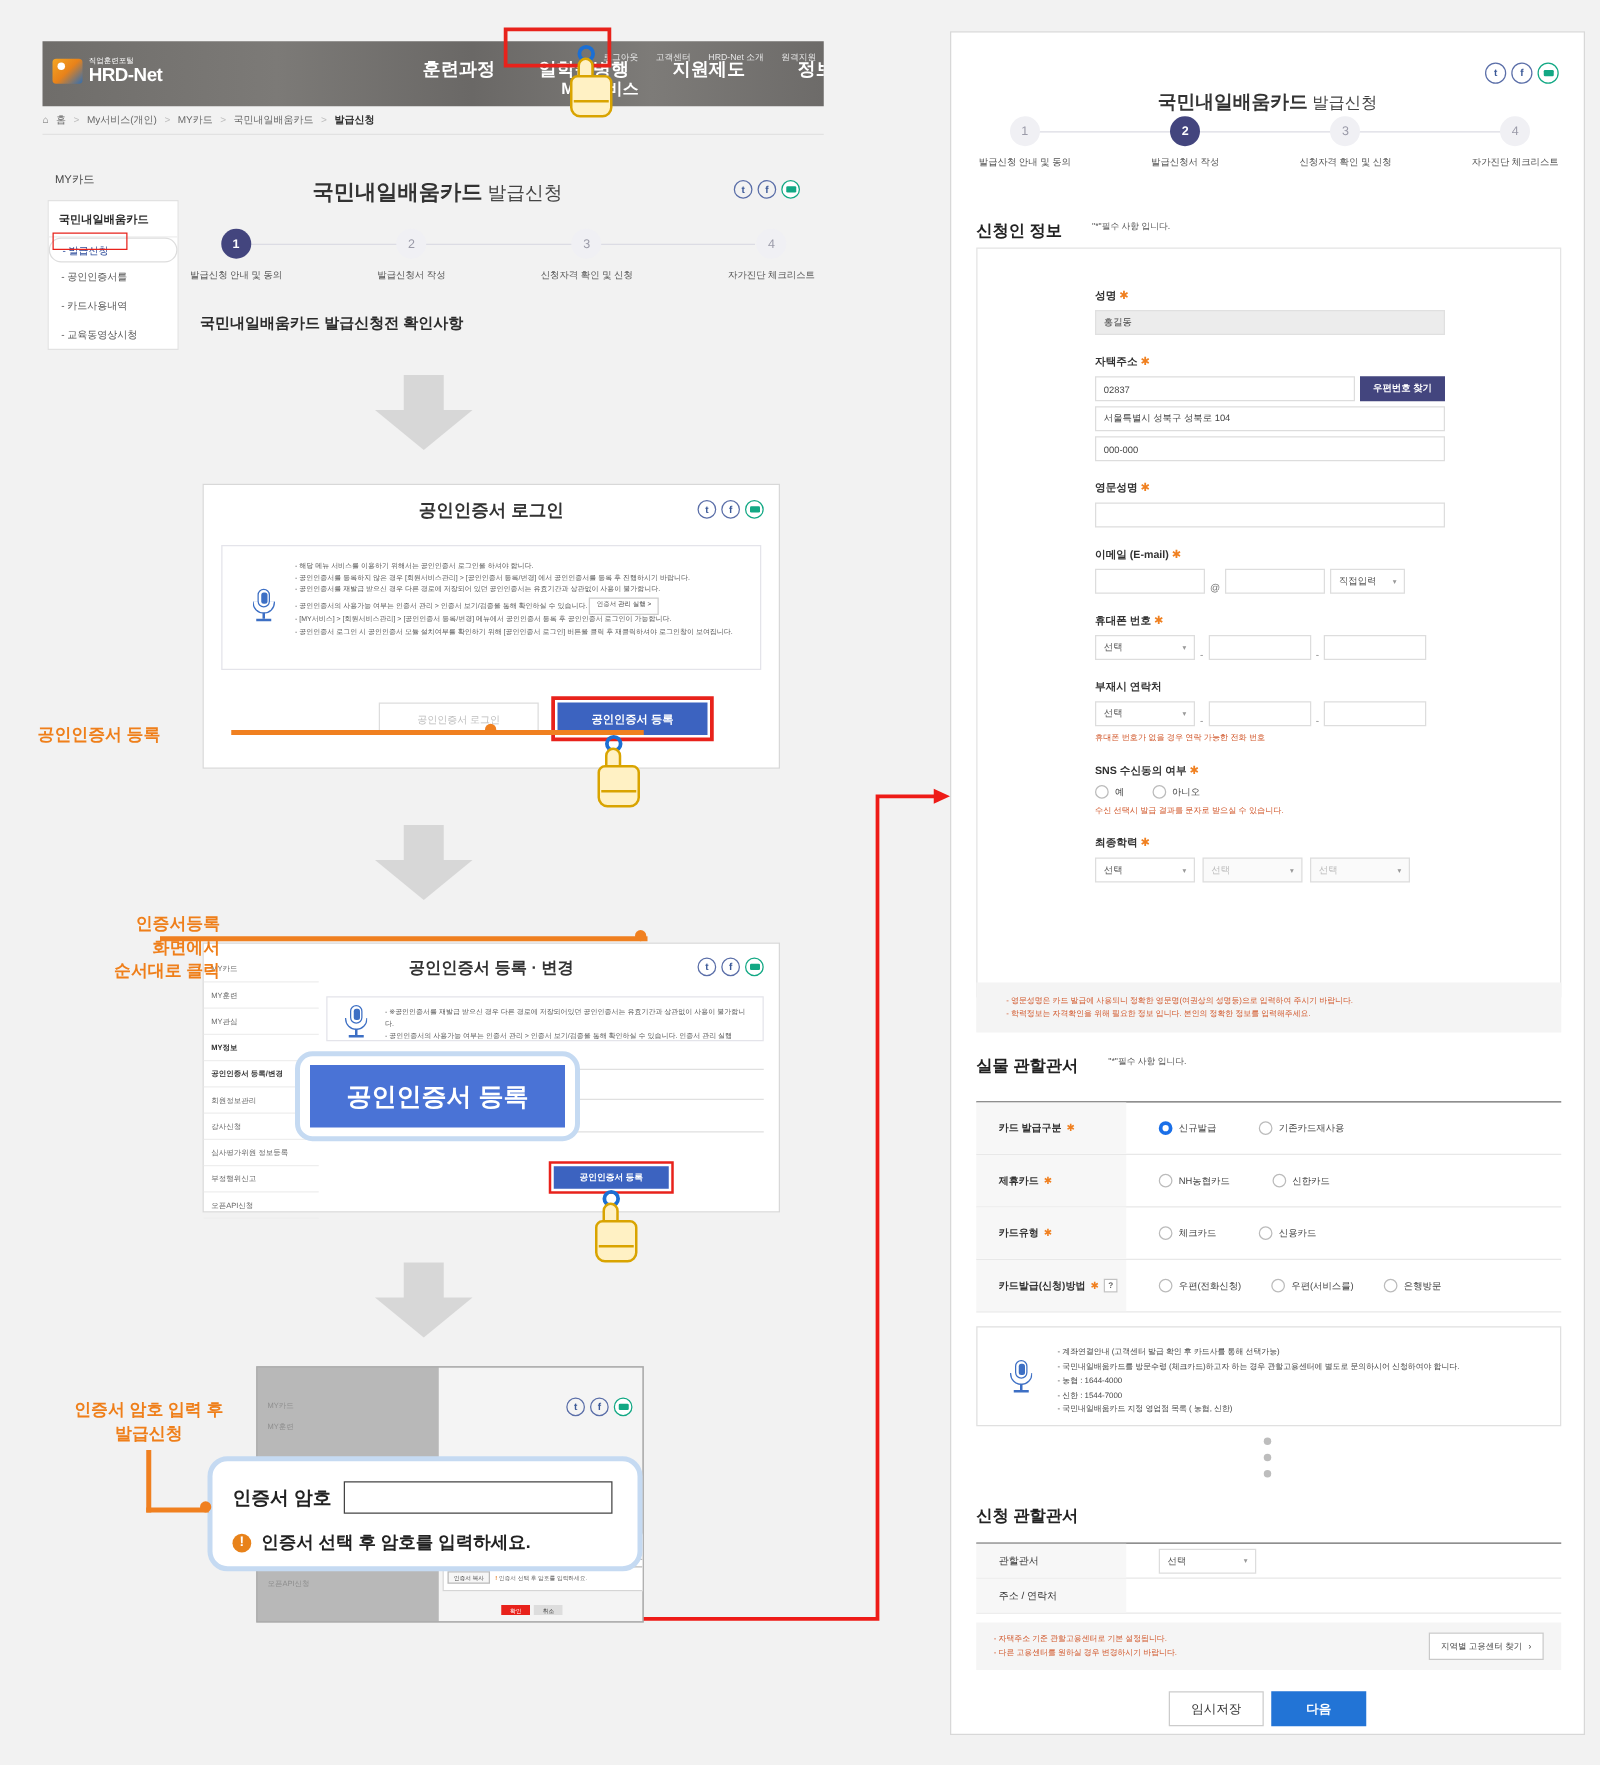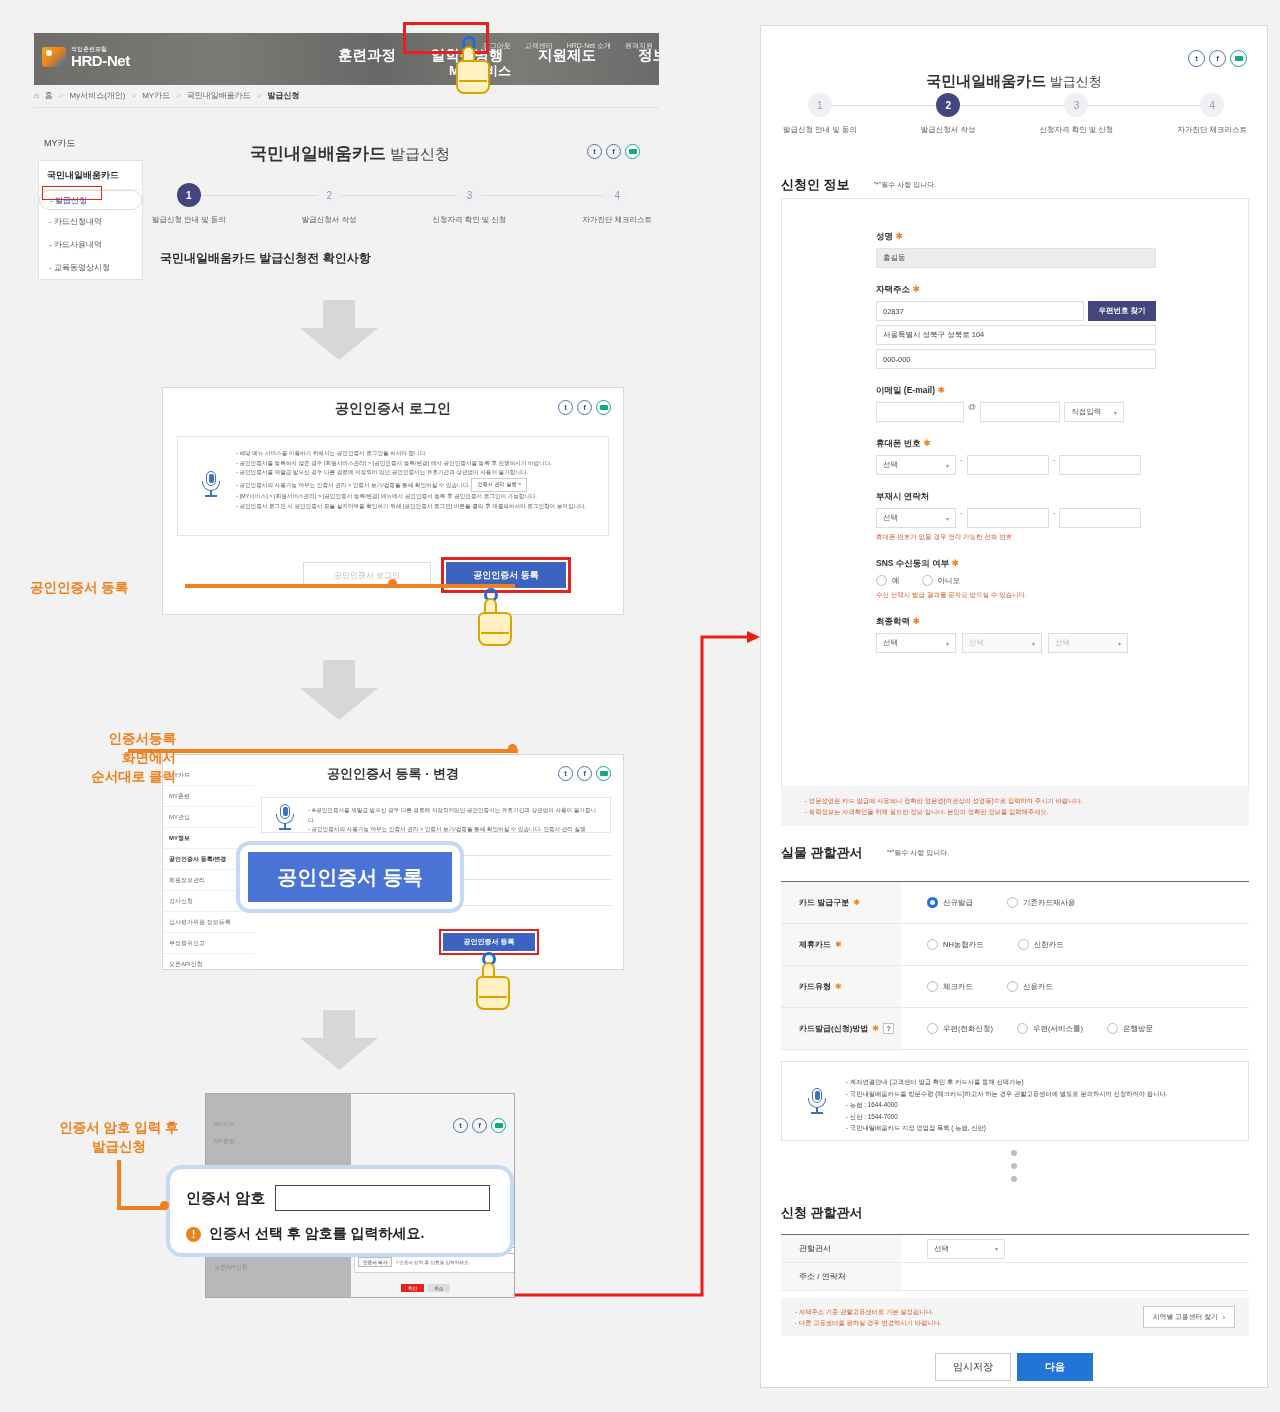--- a/index.html
+++ b/index.html
@@ -194,32 +194,32 @@
     background:#fff; border:1px solid #d8d8d8;
   }
   #rp-title { position:absolute; left:0; right:0; top:46px; text-align:center; }
   #rp-title .b { font-size:15px; font-weight:bold; color:#333; }
   #rp-title .n { font-size:13px; color:#444; }
   #rp-sns { position:absolute; right:20px; top:24px; }
   #rp-sns .sns { width:17px; height:17px; }
   #stepR { left:22px; top:67px; width:464px; justify-content:space-between; }
   #stepR-line { left:60px; top:79px; width:388px; }
 
-  .sec-head { position:absolute; display:flex; align-items:center; gap:24px; }
+  .sec-head { position:absolute; display:flex; align-items:flex-start; gap:24px; }
   .sec-head .h { font-size:13px; font-weight:bold; color:#222; }
   .sec-head .s { font-size:7px; color:#555; }
 
   #form-box { position:absolute; left:20px; top:172px; width:468px; height:600px; border:1px solid #e4e4e4; background:#fff; }
   #form-inner { position:absolute; left:94px; top:32px; width:280px; }
   .fl { font-size:8.5px; font-weight:bold; color:#333; margin-bottom:5px; }
   .fl .st { color:#f08020; font-size:9px; }
   .fi { width:100%; height:20px; border:1px solid #ddd; background:#fff; font-size:7.5px; color:#444; display:flex; align-items:center; padding:0 6px; }
   .fi.ro { background:#ececec; border:1px solid #e0e0e0; }
   .fgroup { margin-bottom:16px; }
-  .frow { display:flex; gap:4px; align-items:flex-start; }
+  .frow { display:flex; gap:4px; align-items:flex-end; }
   .sel { border:1px solid #ddd; height:20px; background:#fff; display:flex; align-items:center; justify-content:space-between; padding:0 6px; font-size:7.5px; color:#555; }
   .sel.dis { color:#bbb; background:#fafafa; }
   .sel .cv { font-size:6px; color:#999; }
   .btn-zip { background:#43457e; color:#fff; font-size:7.5px; font-weight:bold; width:68px; height:20px; display:flex; align-items:center; justify-content:center; }
   .hint { font-size:6.5px; color:#d1562a; margin-top:5px; }
   .radio { width:11px; height:11px; border-radius:50%; border:1.6px solid #bbb; background:#fff; display:inline-block; }
   .radio.on { border:3px solid #1a6fe8; }
   .rlbl { font-size:7.5px; color:#444; }
   .rwrap { display:flex; align-items:center; gap:5px; }
 
@@ -301,21 +301,21 @@
     <span class="sep">&gt;</span>
     <span>국민내일배움카드</span>
     <span class="sep">&gt;</span>
     <span class="cur">발급신청</span>
   </div>
 
   <div id="side-title">MY카드</div>
   <div id="side-box">
     <div class="head">국민내일배움카드</div>
     <div class="it sel">- 발급신청</div>
-    <div class="it">- 카드신청내역</div>
+    <div class="it">- 공인인증서를</div>
     <div class="it">- 카드사용내역</div>
     <div class="it">- 교육동영상시청</div>
   </div>
   <div id="side-sel-box"></div>
 
   <div id="page-title">
     <span class="b">국민내일배움카드</span><span class="n"> 발급신청</span>
   </div>
   <div id="title-sns" class="sns-row">
     <div class="sns tw">t</div>
@@ -578,20 +578,24 @@
       <div class="fgroup">
         <div class="fl"><span>자택주소</span> <span class="st">✱</span></div>
         <div class="frow" style="margin-bottom:4px;">
           <div class="fi" style="flex:1;">02837</div>
           <div class="btn-zip">우편번호 찾기</div>
         </div>
         <div class="fi" style="margin-bottom:4px;">서울특별시 성북구 성북로 104</div>
         <div class="fi">000-000</div>
       </div>
 
+      <div class="fgroup">
+        <div class="fl"><span>영문성명</span> <span class="st">✱</span></div>
+        <div class="fi"></div>
+      </div>
 
       <div class="fgroup">
         <div class="fl"><span>이메일 (E-mail)</span> <span class="st">✱</span></div>
         <div class="frow">
           <div class="fi" style="width:88px;"></div>
           <span style="font-size:8px;color:#777;">@</span>
           <div class="fi" style="width:80px;"></div>
           <div class="sel" style="width:60px;">
             <span>직접입력</span>
               <span class="cv">▾</span>

